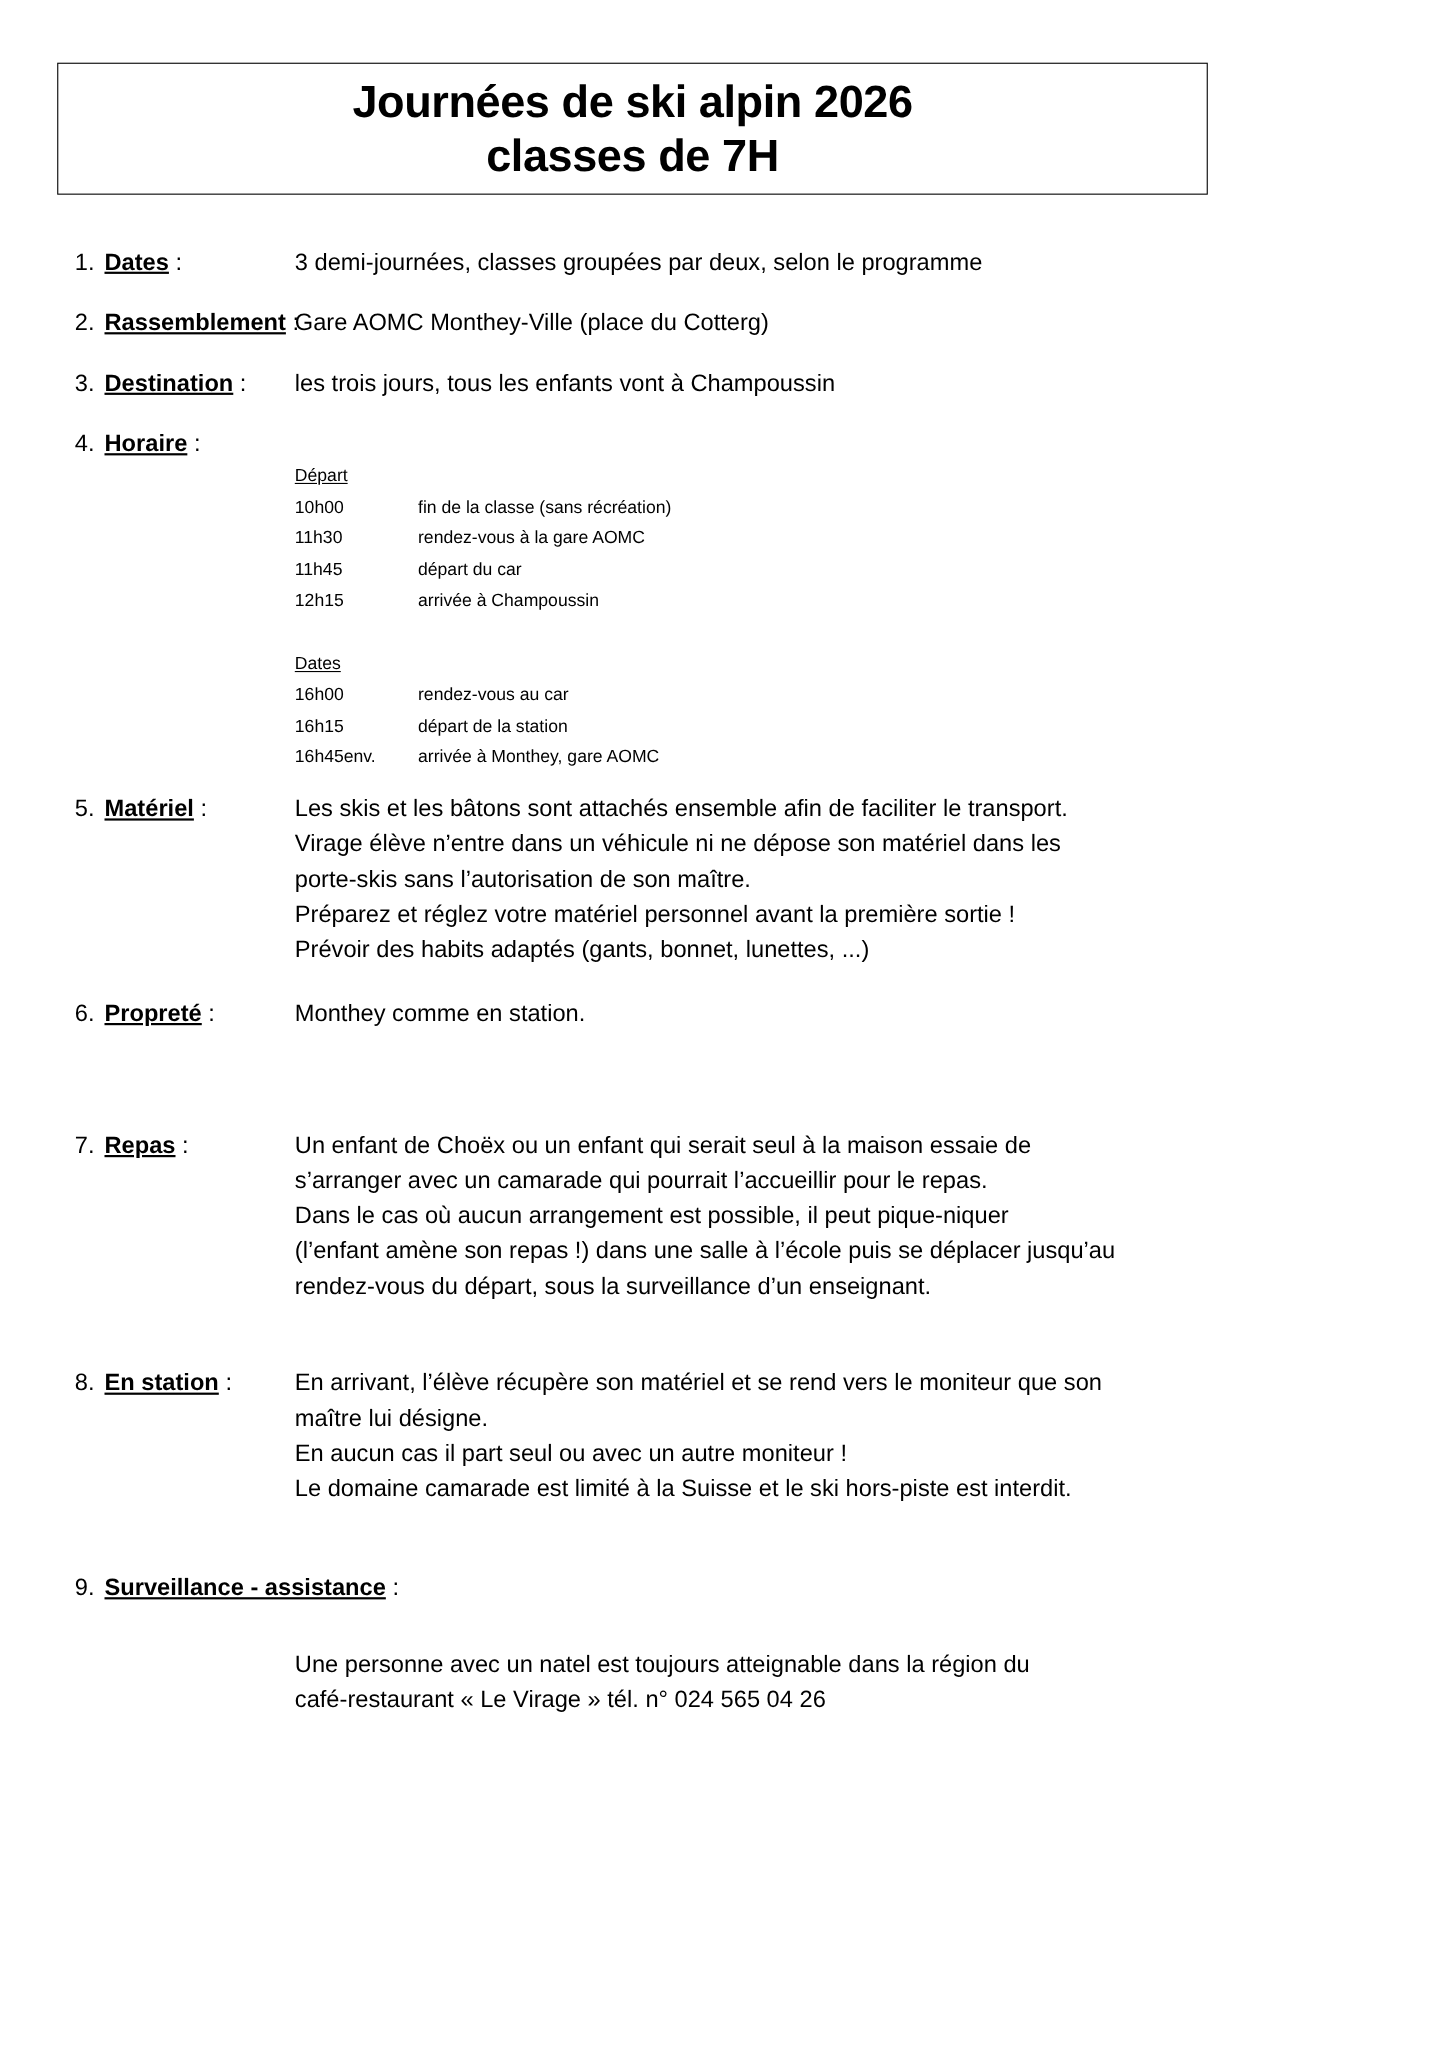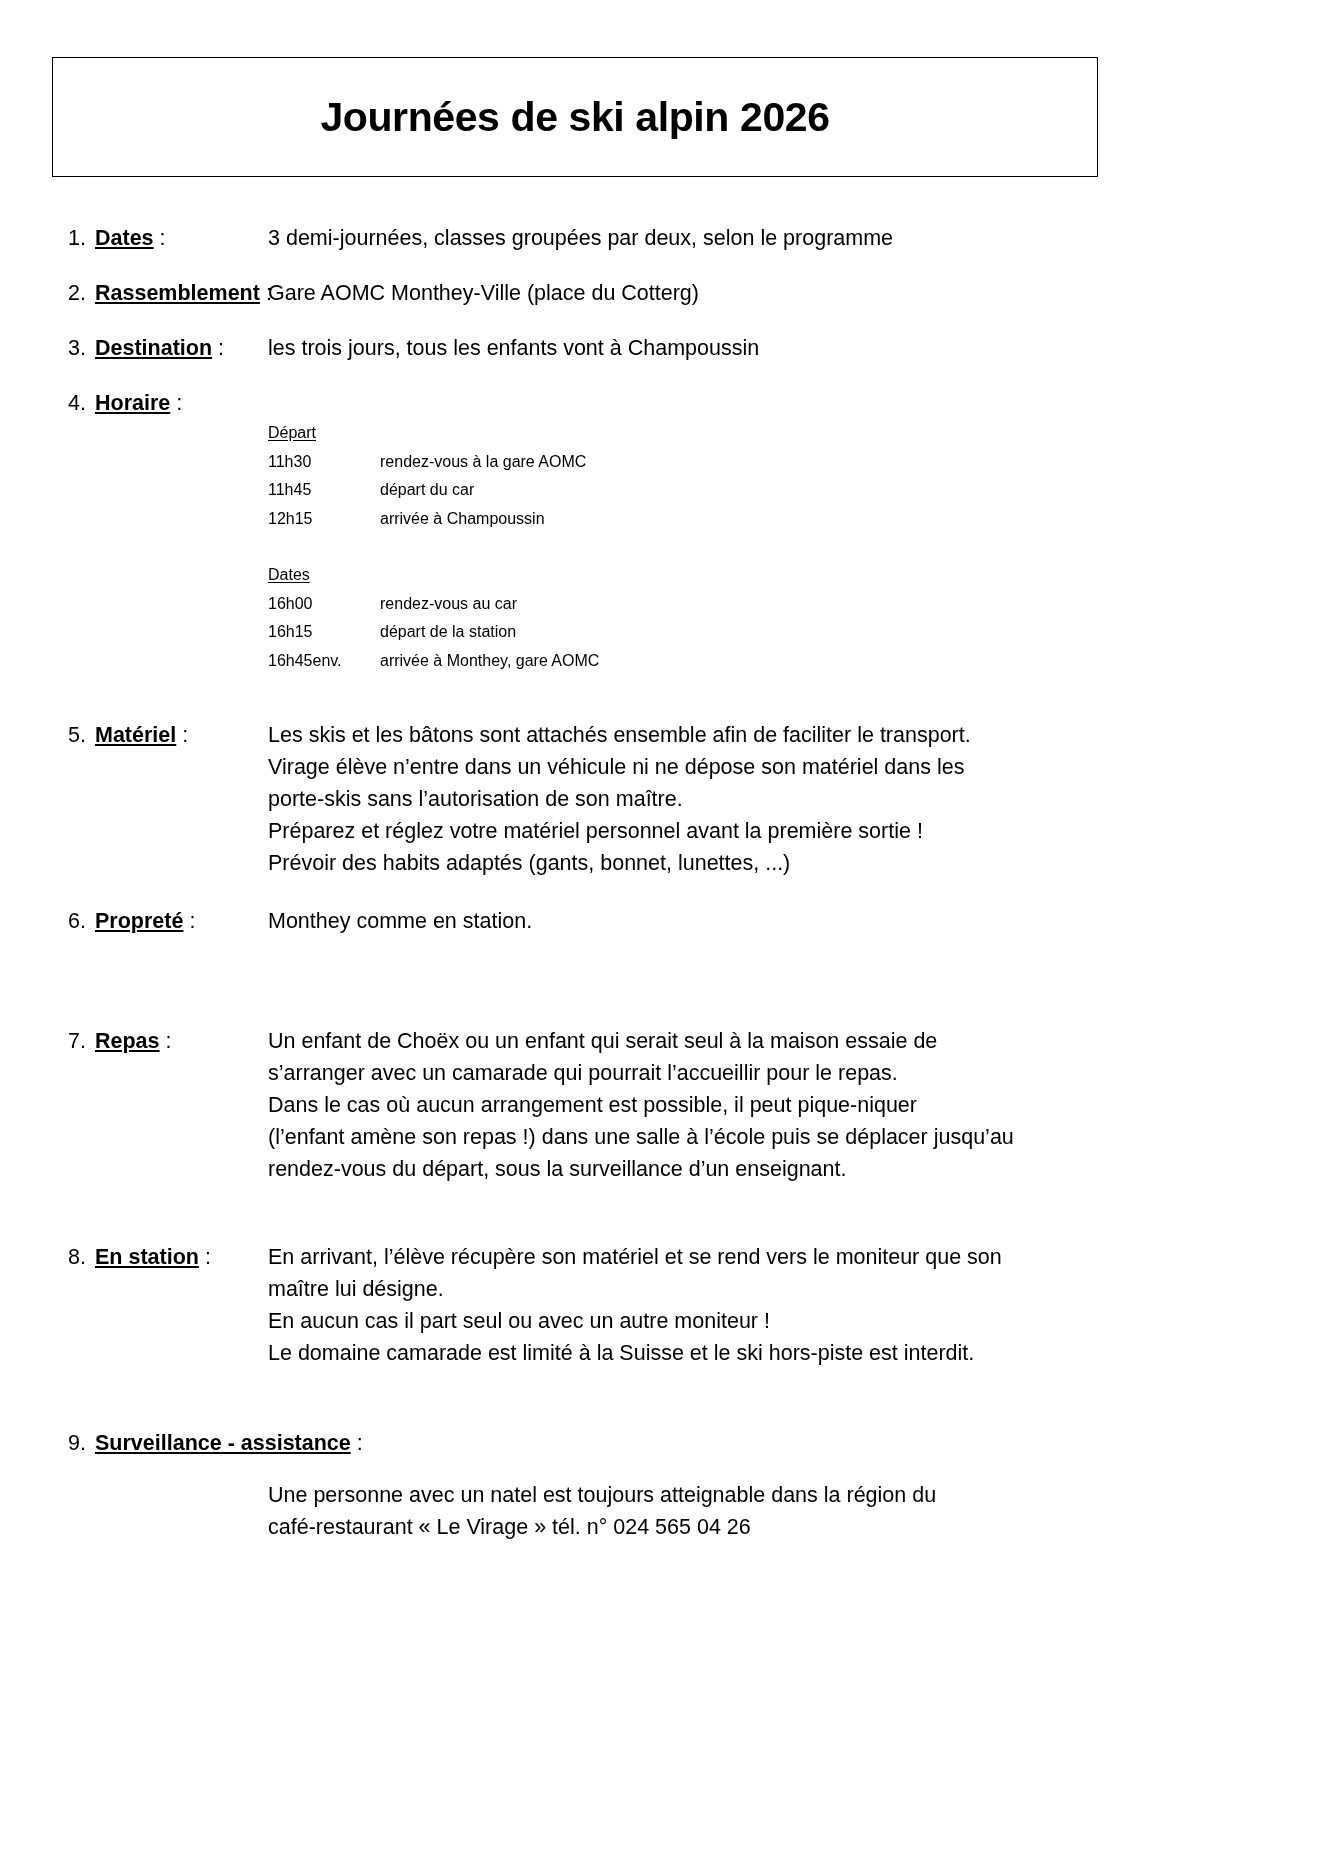--- a/index.html
+++ b/index.html
@@ -139,39 +139,40 @@
   .horaire-block {
     position: relative;
     height: 300px;
   }
 
   
   .surveillance-body {
     position: relative;
     left: 268px;
     top: 0;
-    margin-top: 20px;
+    margin-top: 38px;
     width: 820px;
     font-family: "Liberation Sans", sans-serif;
   }
   .surveillance-body p {
     margin: 0;
     font-size: 21.5px;
     line-height: 32px;
     white-space: nowrap;
   }
   .label-wide { }
 </style>
 </head>
 <body>
 
 <div class="page">
 
   <div class="title-box">
     <div class="title-line">Journées de ski alpin 2026</div>
+    <div class="title-line">classes de 7H</div>
   </div>
 
   <div class="content">
 
     <div class="item row-dates">
       <span class="item-num">1.</span>
       <span class="item-label"><b>Dates</b><span class="colon"> :</span></span>
       <div class="item-body">
         <p>3 demi-journées, classes groupées par deux, selon le programme</p>
       </div>
@@ -196,20 +197,24 @@
     <div class="item row-horaire">
       <span class="item-num">4.</span>
       <span class="item-label"><b>Horaire</b><span class="colon"> :</span></span>
     </div>
 
     <div class="horaire-block">
       <div class="timetable">
 
         <div class="tt-heading">Départ</div>
 
+        <div class="tt-row">
+          <span class="tt-time">10h00</span>
+          <span class="tt-desc">fin de la classe (sans récréation)</span>
+        </div>
         <div class="tt-row">
           <span class="tt-time">11h30</span>
           <span class="tt-desc">rendez-vous à la gare AOMC</span>
         </div>
         <div class="tt-row">
           <span class="tt-time">11h45</span>
           <span class="tt-desc">départ du car</span>
         </div>
         <div class="tt-row">
           <span class="tt-time">12h15</span>

